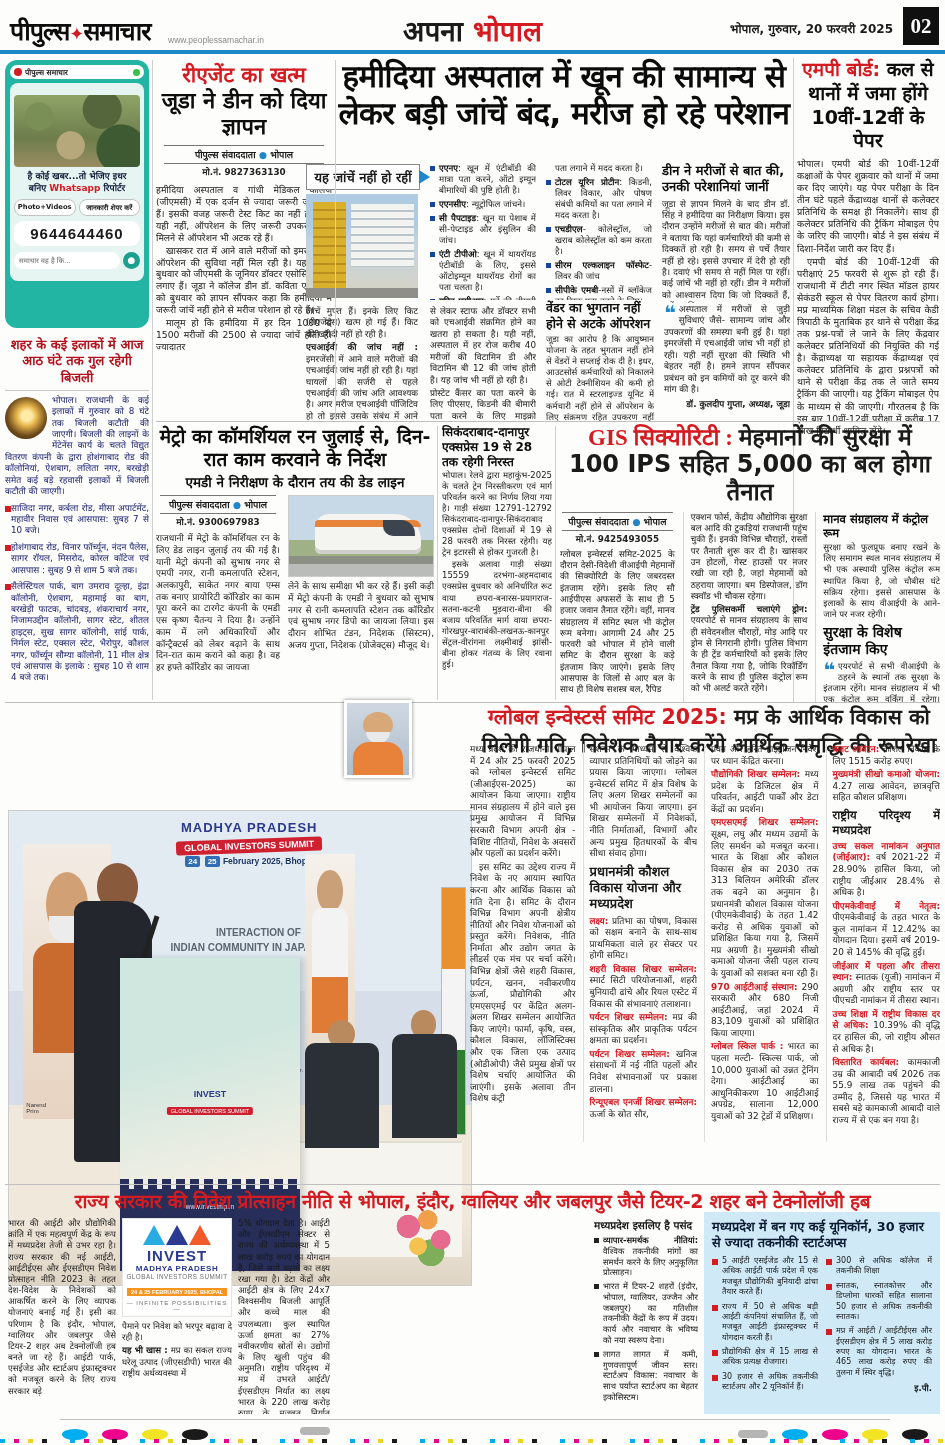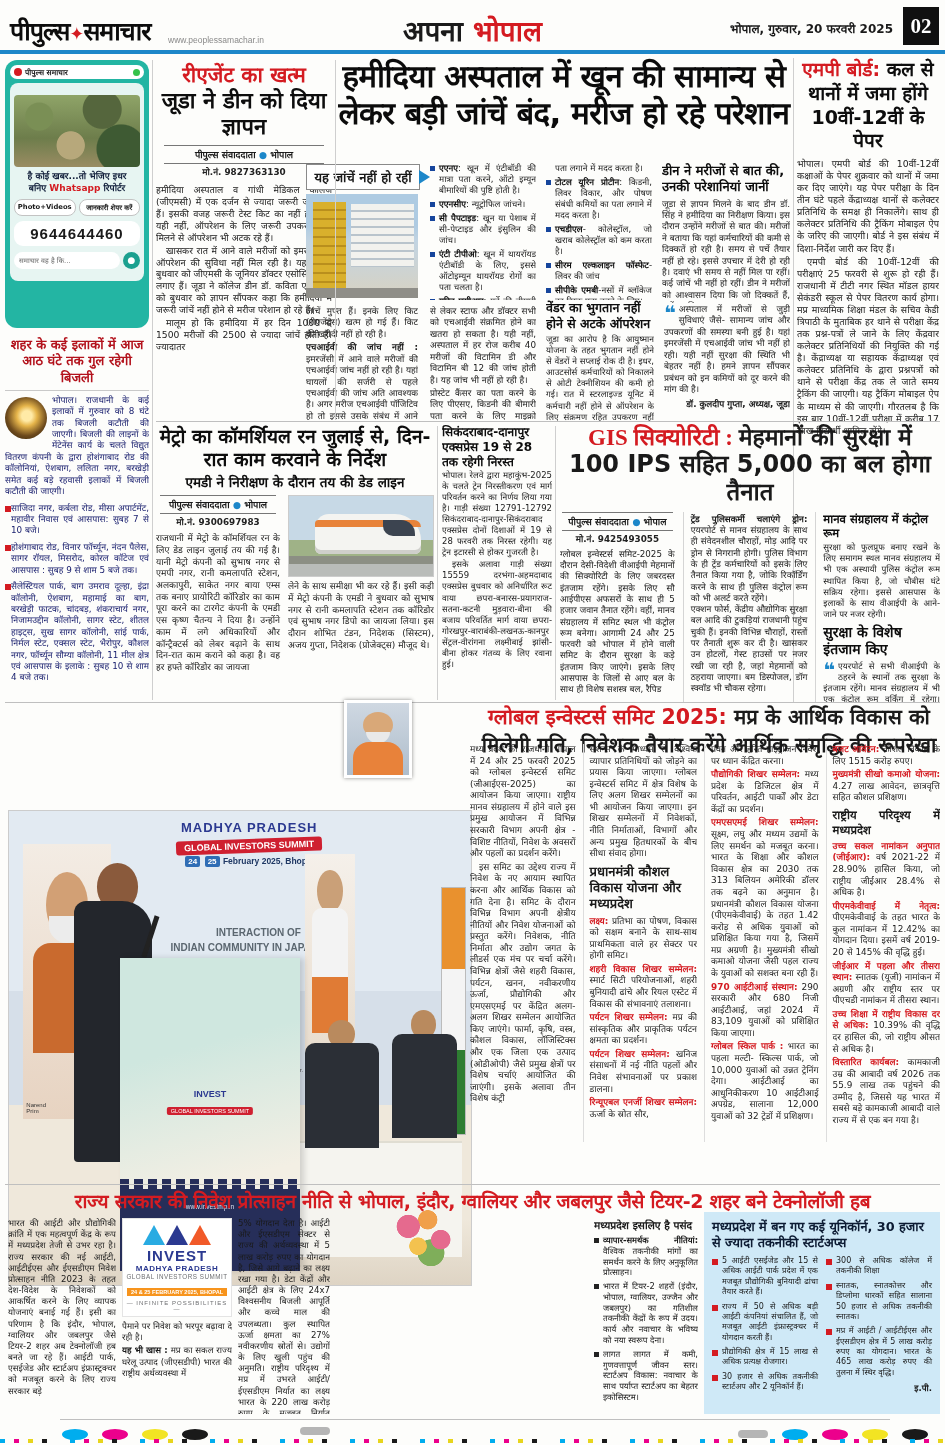--- a/index.html
+++ b/index.html
@@ -392,25 +392,25 @@
   </div>
   <div style="display:flex;gap:8px;margin-top:5px">
     <div style="width:120px">
       <div class="byline" style="margin:0 2px 2px">
         <span>पीपुल्स संवाददाता</span> <span class="bdot">●</span> <span>भोपाल</span>
       </div>
       <div class="phone">मो.नं. 9425493055</div>
       <div class="small j" style="margin-top:4px;font-size:8.7px">ग्लोबल इन्वेस्टर्स समिट-2025 के दौरान देसी-विदेशी वीआईपी मेहमानों की सिक्योरिटी के लिए जबरदस्त इंतजाम रहेंगे। इसके लिए सौ आईपीएस अफसरों के साथ ही 5 हजार जवान तैनात रहेंगे। वहीं, मानव संग्रहालय में समिट स्थल भी कंट्रोल रूम बनेगा। आगामी 24 और 25 फरवरी को भोपाल में होने वाली समिट के दौरान सुरक्षा के कड़े इंतजाम किए जाएंगे। इसके लिए आसपास के जिलों से आए बल के साथ ही विशेष सशस्त्र बल, रैपिड</div>
     </div>
     <div style="width:122px;border-left:1px solid #d5d5d5;padding-left:7px">
+      <div class="small j" style="font-size:8.7px">एक्शन फोर्स, केंद्रीय औद्योगिक सुरक्षा बल आदि की टुकड़ियां राजधानी पहुंच चुकी हैं। इनकी विभिन्न चौराहों, रास्तों पर तैनाती शुरू कर दी है। खासकर उन होटलों, गेस्ट हाउसों पर नजर रखी जा रही है, जहां मेहमानों को ठहराया जाएगा। बम डिस्पोजल, डॉग स्क्वॉड भी चौकस रहेगा।</div>
       <div class="small j" style="font-size:8.7px;margin-top:2px">
         <b class="blacklead">ट्रेंड पुलिसकर्मी चलाएंगे ड्रोन:</b>
         <span>एयरपोर्ट से मानव संग्रहालय के साथ ही संवेदनशील चौराहों, मोड़ आदि पर ड्रोन से निगरानी होगी। पुलिस विभाग के ही ट्रेंड कर्मचारियों को इसके लिए तैनात किया गया है, जोकि रिकॉर्डिंग करने के साथ ही पुलिस कंट्रोल रूम को भी अलर्ट करते रहेंगे।</span>
       </div>
-      <div class="small j" style="font-size:8.7px">एक्शन फोर्स, केंद्रीय औद्योगिक सुरक्षा बल आदि की टुकड़ियां राजधानी पहुंच चुकी हैं। इनकी विभिन्न चौराहों, रास्तों पर तैनाती शुरू कर दी है। खासकर उन होटलों, गेस्ट हाउसों पर नजर रखी जा रही है, जहां मेहमानों को ठहराया जाएगा। बम डिस्पोजल, डॉग स्क्वॉड भी चौकस रहेगा।</div>
     </div>
     <div style="width:122px;border-left:1px solid #d5d5d5;padding-left:7px">
       <div class="sub13" style="font-size:11.5px">मानव संग्रहालय में कंट्रोल रूम</div>
       <div class="small j" style="font-size:8.5px;margin:2px 0 4px">सुरक्षा को फुलप्रूफ बनाए रखने के लिए समागम स्थल मानव संग्रहालय में भी एक अस्थायी पुलिस कंट्रोल रूम स्थापित किया है, जो चौबीस घंटे सक्रिय रहेगा। इससे आसपास के इलाकों के साथ वीआईपी के आने-जाने पर नजर रहेगी।</div>
       <div class="sub13" style="font-size:14px">सुरक्षा के विशेष इंतजाम किए</div>
       <div class="small j" style="font-size:8.5px;margin-top:2px">
         <span class="qicon">❝</span>
         <span>एयरपोर्ट से सभी वीआईपी के ठहरने के स्थानों तक सुरक्षा के इंतजाम रहेंगे। मानव संग्रहालय में भी एक कंट्रोल रूम वर्किंग में रहेगा। अफसरों सहित करीब पांच हजार फोर्स को लगाया है।</span>
       </div>
 

